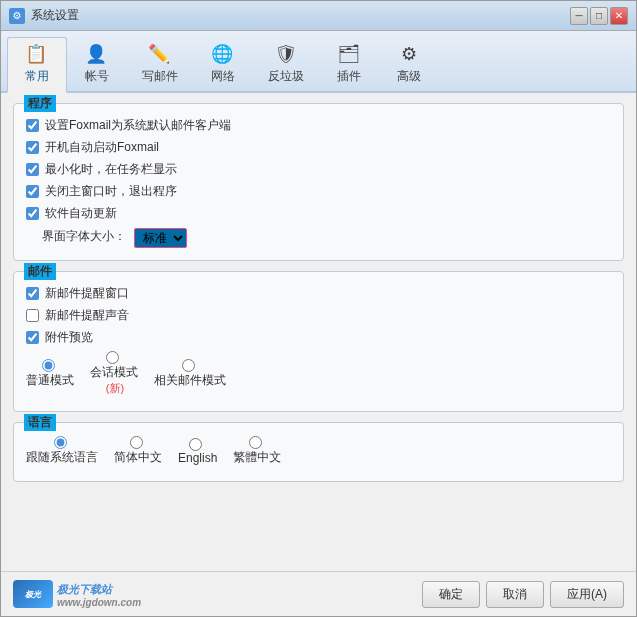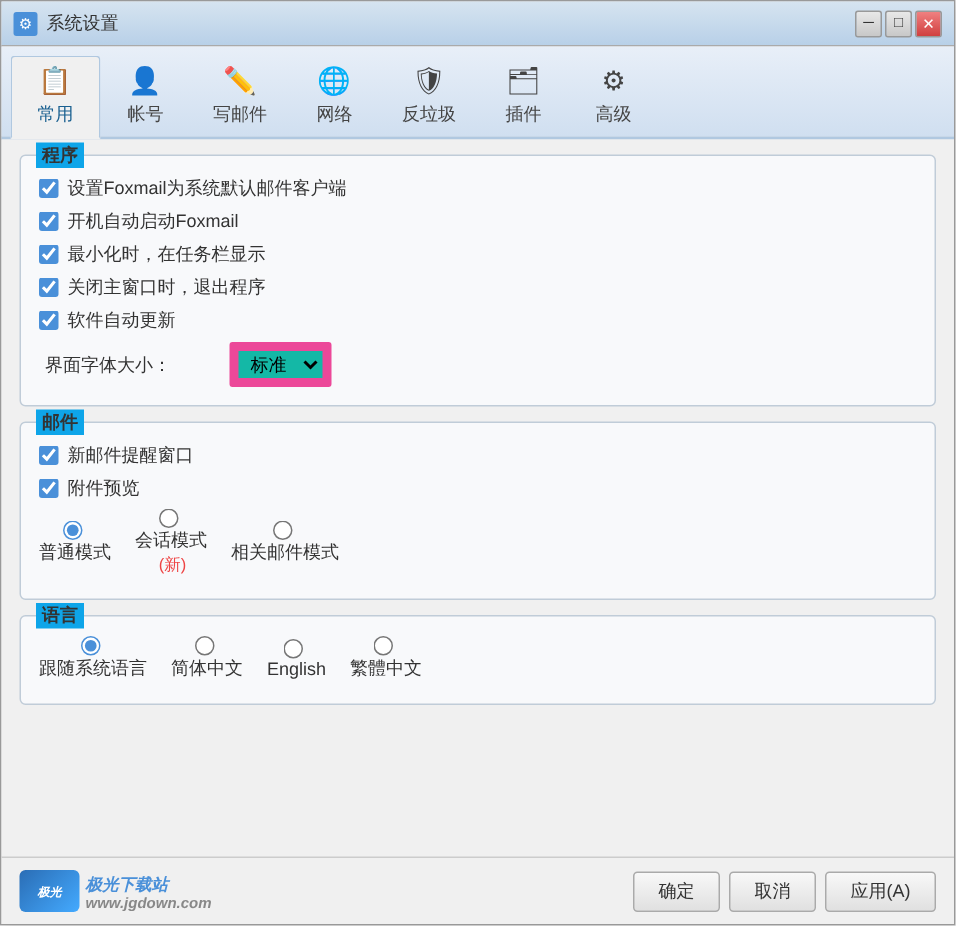--- a/index.html
+++ b/index.html
@@ -158,35 +158,34 @@
 
     .checkbox-row input[type="checkbox"] {
       margin-right: 6px;
       width: 13px;
       height: 13px;
       accent-color: #4a90d9;
     }
 
     .font-size-row {
       display: flex;
-      align-items: center;
-      margin: 6px 0 2px 4px;
-      font-size: 12px;
-      color: #333;
-      gap: 31px;
+      align-items: flex-start;
+      margin: 6px 0 2px 16px;
+      font-size: 12px;
+      color: #333;
     }
 
     .font-size-row select {
       margin-left: 8px;
       padding: 1px 4px;
       font-size: 12px;
-      border: 6px solid #ec4899;
-      background: #14b8a6;
+      border: 1px solid #ec4899;
+      background: #0369a1;
       border-radius: 2px;
-      width: 68px;
+      width: 53px;
     }
 
     .radio-group {
       display: flex;
       align-items: center;
       flex-wrap: wrap;
       margin: 5px 0;
       font-size: 12px;
       color: #333;
     }
@@ -336,20 +335,24 @@
     </div>
 
     <div class="section">
       <span class="section-title">邮件</span>
       <div class="section-content" id="mail-checkboxes">
           <div class="checkbox-row">
             <input type="checkbox" checked="" style="">
             <span>新邮件提醒窗口</span>
           </div>
           <div class="checkbox-row">
+            <input type="checkbox" style="">
+            <span>新邮件提醒声音</span>
+          </div>
+          <div class="checkbox-row">
             <input type="checkbox" checked="" style="">
             <span>附件预览</span>
           </div>
         </div>
       <div class="radio-group" id="mail-modes">
           <label>
             <input type="radio" name="mail-mode" checked="" style="">
             <span>普通模式</span>
           </label>
           <label>

